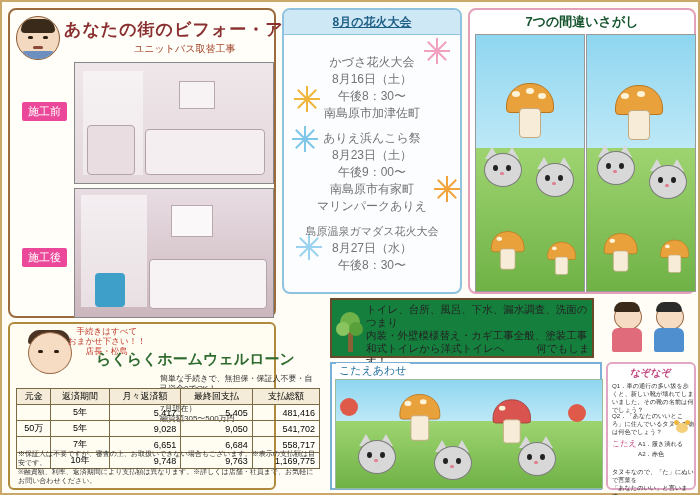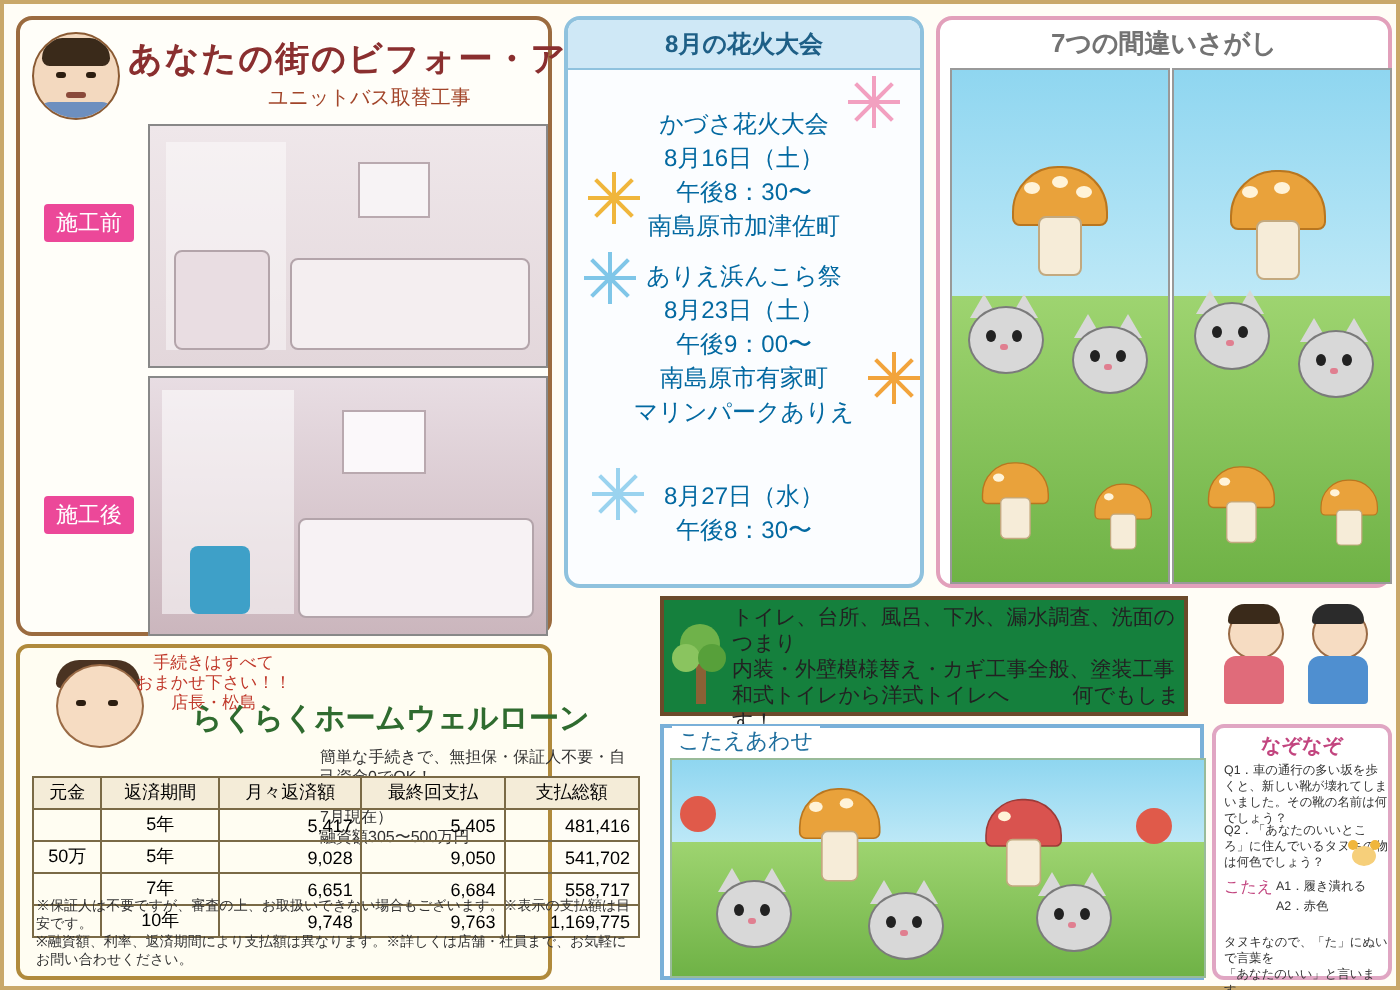--- a/index.html
+++ b/index.html
@@ -38,27 +38,27 @@
      linear-gradient(#e8dde3,#cbb6bd);}
   .ba-tag{position:absolute;font-size:11px;color:#fff;background:#ec4899;padding:2px 6px;border-radius:2px;}
   #ba-tag-before{left:12px;top:92px;}
   #ba-tag-after{left:12px;top:238px;}
   
   .tub{position:absolute;background:#f4eef0;border:1px solid #b3a4aa;border-radius:4px;}
   .wallpanel{position:absolute;background:rgba(255,255,255,.45);}
   
   #fw-panel{left:280px;top:6px;width:180px;height:286px;border:2px solid #8fc2de;border-radius:8px;background:#fbfdff;}
   #fw-head{position:absolute;left:0;top:0;width:100%;height:24px;background:#cfe8f6;border-bottom:1px solid #8fc2de;border-radius:6px 6px 0 0;}
-  #fw-head span{display:block;text-align:center;line-height:24px;font-size:12px;color:#1e5f86;font-weight:bold;}
-  .fw-item{position:absolute;width:100%;text-align:center;font-size:12px;color:#0369a1;line-height:17px;}
+  #fw-head span{display:block;text-align:center;line-height:24px;font-size:12px;color:#1e5f86;font-weight:bold;text-decoration:underline;}
+  .fw-item{position:absolute;width:100%;text-align:center;font-size:12px;color:#737373;line-height:17px;}
   .burst{position:absolute;width:26px;height:26px;}
   .burst i{position:absolute;left:12px;top:0;width:2px;height:13px;background:currentColor;transform-origin:1px 13px;display:block;}
   
   #sd-panel{left:466px;top:6px;width:228px;height:286px;border:2px solid #e2a0bb;border-radius:8px;background:#fff;}
-  #sd-title{position:absolute;left:0;top:3px;width:100%;text-align:center;font-size:13px;color:#737373;font-weight:bold;}
+  #sd-title{position:absolute;left:0;top:3px;width:100%;text-align:center;font-size:13px;color:#14532d;font-weight:bold;}
   .sd-img{position:absolute;top:24px;width:108px;height:256px;border:1px solid #999;overflow:hidden;background:#bfe3a0;}
   #sd-left{left:5px;}
   #sd-right{left:116px;}
   .sdsky{position:absolute;left:0;top:0;width:100%;height:46%;background:linear-gradient(#8fd6f0,#bfe9f7);}
   .sdgrass{position:absolute;left:0;bottom:0;width:100%;height:56%;background:linear-gradient(#9ed470,#6fb246);}
   .mush{position:absolute;width:46px;height:54px;}
   .mush .cap{position:absolute;left:0;top:0;width:46px;height:28px;background:#e9a23b;border-radius:23px 23px 4px 4px;border:1px solid #b9761f;}
   .mush .dot{position:absolute;width:8px;height:6px;background:#fff3d8;border-radius:50%;}
   .mush .stem{position:absolute;left:13px;top:25px;width:20px;height:28px;background:#f6ecd8;border:1px solid #c3a97f;border-radius:4px;}
   .cat{position:absolute;width:40px;height:44px;}
@@ -198,20 +198,21 @@
     <div class="fw-item" style="top:61px;">8月16日（土）</div>
     <div class="fw-item" style="top:78px;">午後8：30〜</div>
     <div class="fw-item" style="top:95px;">南島原市加津佐町</div>
 
     <div class="fw-item" style="top:120px;">ありえ浜んこら祭</div>
     <div class="fw-item" style="top:137px;">8月23日（土）</div>
     <div class="fw-item" style="top:154px;">午後9：00〜</div>
     <div class="fw-item" style="top:171px;">南島原市有家町</div>
     <div class="fw-item" style="top:188px;">マリンパークありえ</div>
 
+    <div class="fw-item" style="top:213px;font-size:11px;">島原温泉ガマダス花火大会</div>
     <div class="fw-item" style="top:230px;">8月27日（水）</div>
     <div class="fw-item" style="top:247px;">午後8：30〜</div>
     <div class="fw-item" style="top:264px;margin-top:33px;">島原港</div>
   </div>
 
   <div class="panel rounded" id="sd-panel">
     <div id="sd-title">7つの間違いさがし</div>
 
     <div class="sd-img" id="sd-left">
       <div class="sdsky"></div>

